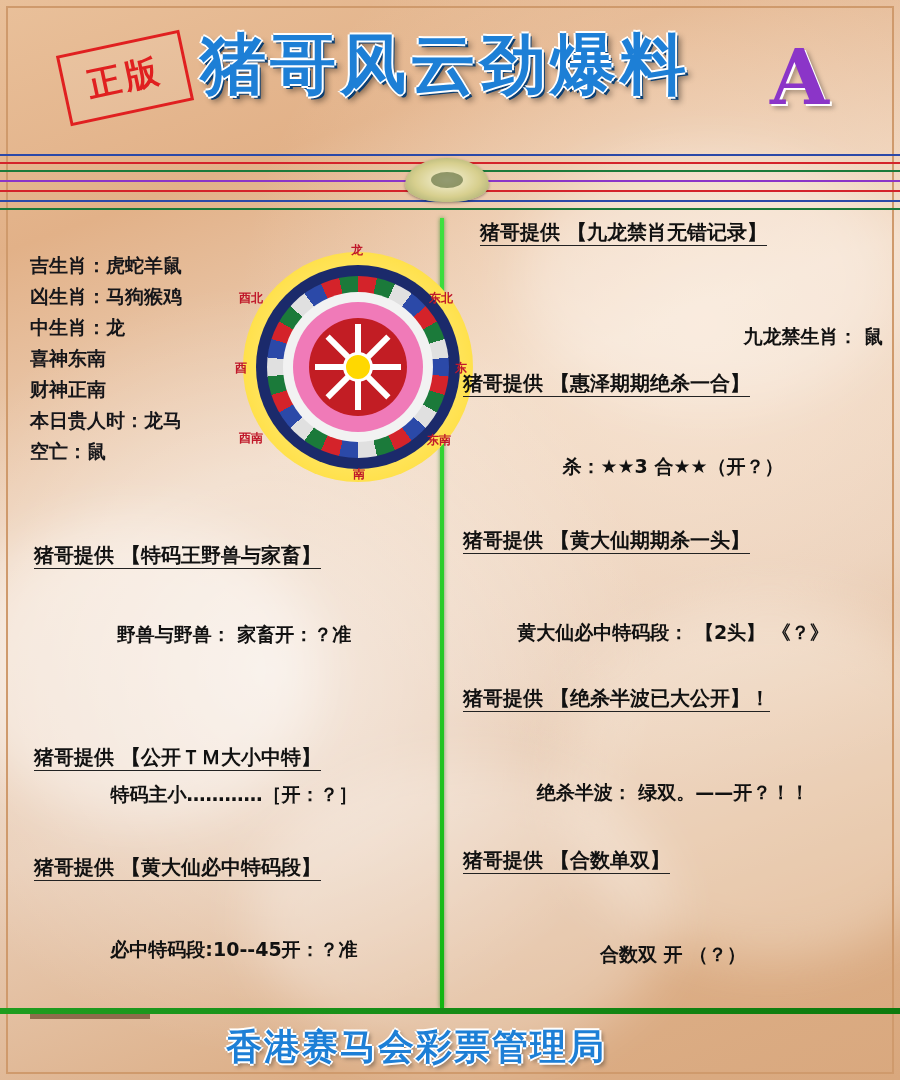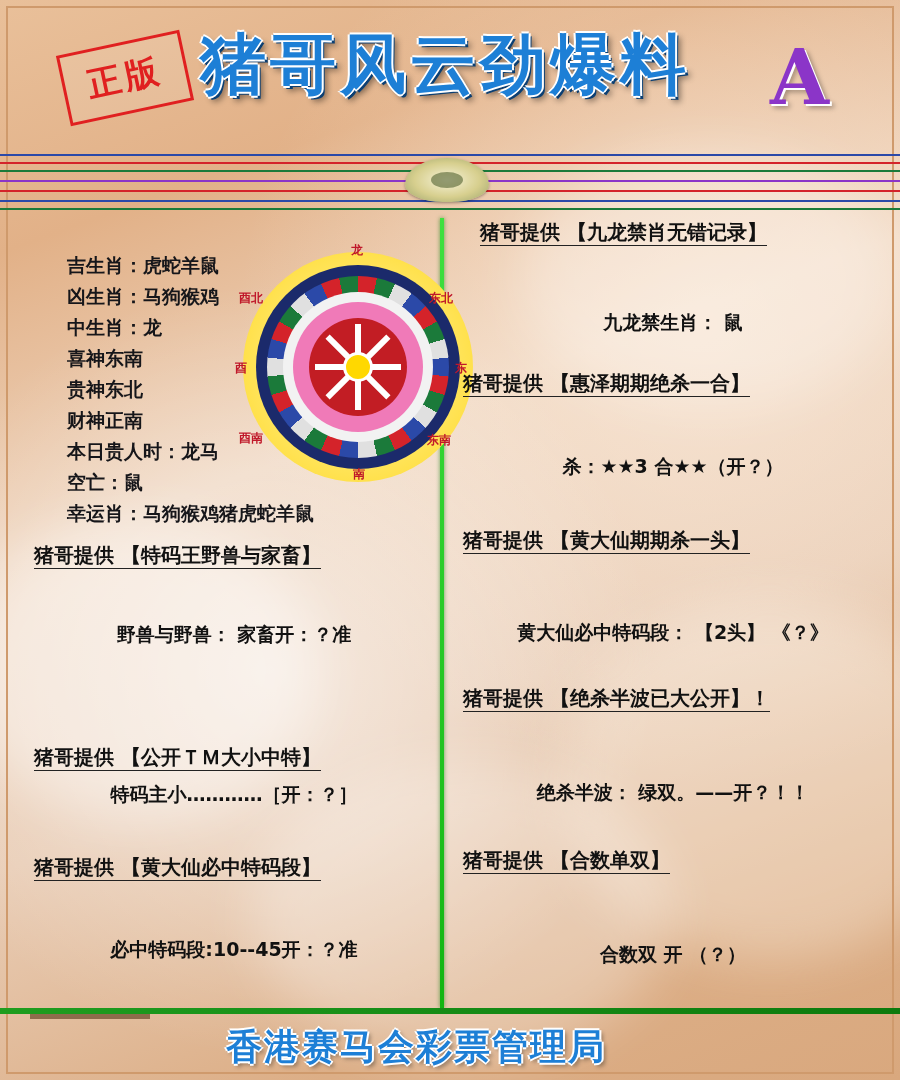--- a/index.html
+++ b/index.html
@@ -65,21 +65,21 @@
   
   #divider{position:absolute;left:440px;top:218px;width:4px;height:790px;
     background:linear-gradient(180deg,#3fe03f,#12b512);box-shadow:0 0 4px rgba(0,120,0,.6);}
 
   .col{position:absolute;top:222px;color:#111;}
   #colL{left:18px;width:420px;}
   #colR{left:455px;width:430px;}
 
   .zodiac-list{position:absolute;left:12px;top:28px;width:300px;
     font-family:"DejaVu Sans", sans-serif;font-size:19px;font-weight:bold;line-height:31px;color:#16161a;}
-  .zodiac-list div{white-space:nowrap;margin-left:37px;}
+  .zodiac-list div{white-space:nowrap;}
 
   .hdr{font-family:"DejaVu Sans", sans-serif;font-size:20px;font-weight:bold;color:#111;}
   .hdr .u{border-bottom:1.5px solid #222;padding-bottom:1px;}
   .ans{font-family:"DejaVu Sans", sans-serif;font-size:19px;font-weight:bold;color:#111;}
 
   .blockL{position:absolute;left:16px;width:400px;}
   .blockR{position:absolute;left:8px;width:420px;}
   .ctr{text-align:center;}
 
   
@@ -140,25 +140,23 @@
 
   <div id="divider"></div>
 
   <div class="col" id="colL">
 
     <div class="zodiac-list">
       <div>吉生肖：虎蛇羊鼠</div>
       <div>凶生肖：马狗猴鸡</div>
       <div>中生肖：龙</div>
       <div>喜神东南</div>
-      <div>贵神东北</div>
       <div>财神正南</div>
       <div>本日贵人时：龙马</div>
       <div>空亡：鼠</div>
-      <div>幸运肖：马狗猴鸡猪虎蛇羊鼠</div>
     </div>
 
     <div id="wheel">
       <div class="ring r0"></div>
       <div class="ring r1"></div>
       <div class="ring r2"></div>
       <div class="ring r3"></div>
       <div class="ring r4"></div>
       <div class="ring r5"></div>
       <div class="spoke"></div>
@@ -196,21 +194,21 @@
     <div class="blockL ctr" style="top:715px;">
       <div class="ans">必中特码段:10--45开：？准</div>
     </div>
   </div>
 
   <div class="col" id="colR">
 
     <div class="blockR" style="top:-3px;margin-left:17px;">
       <div class="hdr"><span class="u">猪哥提供 【九龙禁肖无错记录】</span></div>
     </div>
-    <div class="blockR ctr" style="top:88px;">
+    <div class="blockR ctr" style="top:102px;text-align:right;">
       <div class="ans">九龙禁生肖： 鼠</div>
     </div>
 
     <div class="blockR" style="top:148px;">
       <div class="hdr"><span class="u">猪哥提供 【惠泽期期绝杀一合】</span></div>
     </div>
     <div class="blockR ctr" style="top:232px;">
       <div class="ans">杀：★★3 合★★（开？）</div>
     </div>
 

